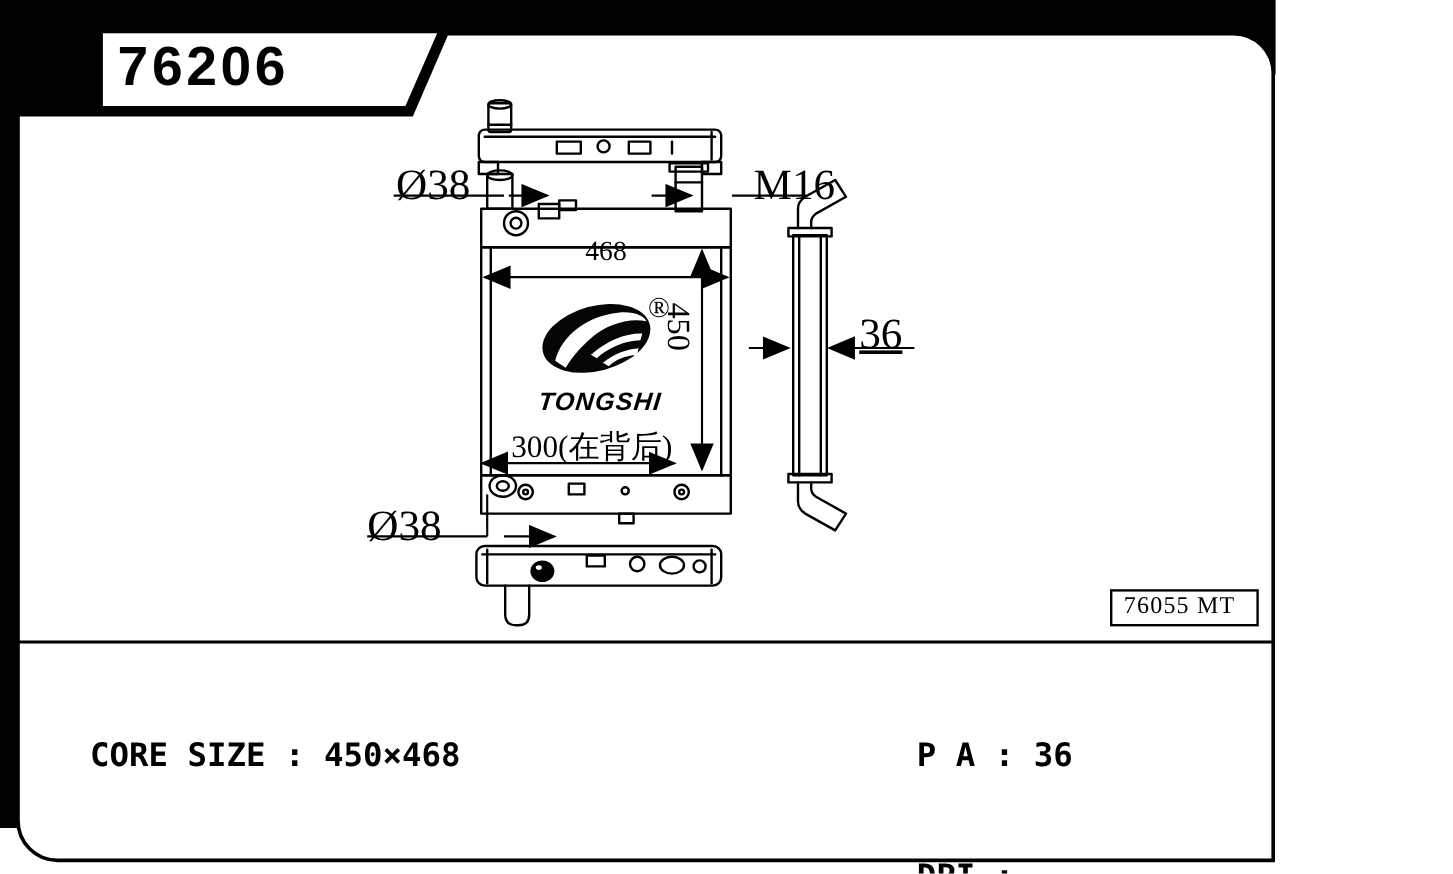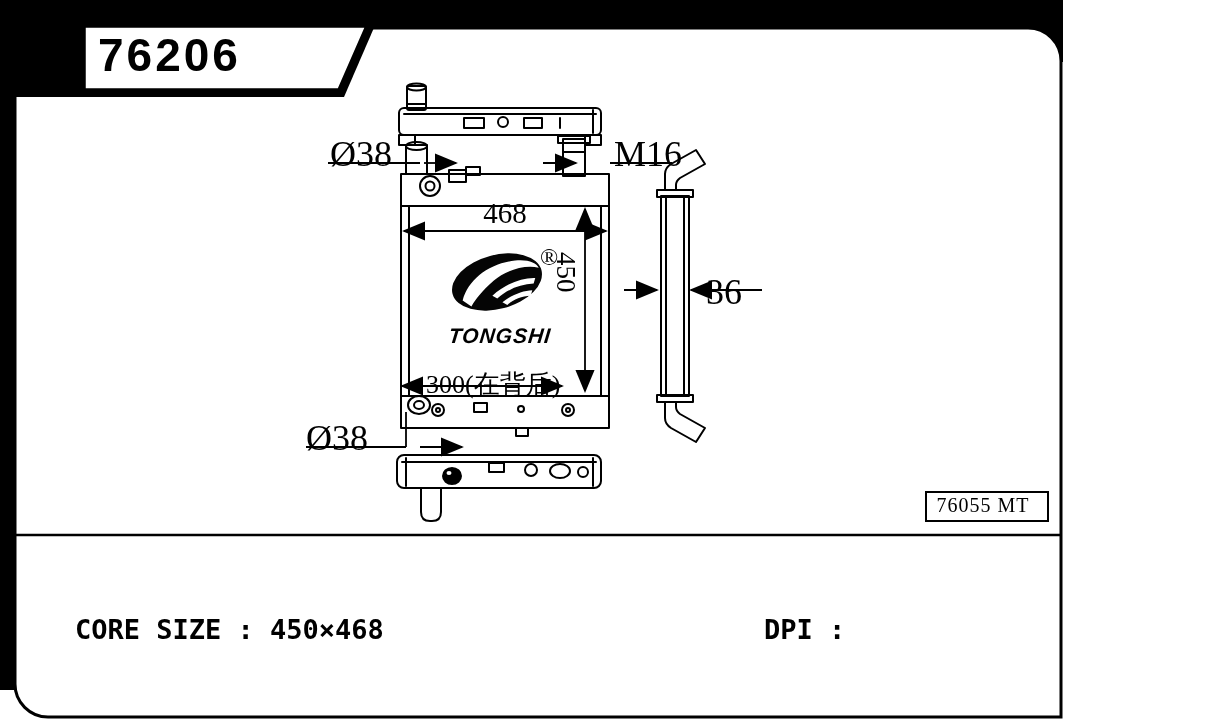--- a/index.html
+++ b/index.html
@@ -13,26 +13,26 @@
   .part-number{
     left:98px;top:28px;
     font-family:"Liberation Sans",sans-serif;
     font-weight:900;font-size:46px;letter-spacing:3px;text-align:right;
   }
   .dim{
     font-family:"Liberation Serif","DejaVu Serif",serif;
     font-size:36px;
   }
   .dim-top-inlet{left:330px;top:133px;}
-  .dim-filler{left:614px;top:133px;}
-  .dim-core-width{left:470px;top:197px;width:70px;text-align:center;font-size:29px;font-family:Liberation Serif, serif;}
+  .dim-filler{left:628px;top:133px;}
+  .dim-core-width{left:470px;top:197px;width:70px;text-align:center;font-size:23px;font-family:Liberation Serif, serif;}
   .dim-core-height{left:581px;top:252px;transform:rotate(90deg);transform-origin:top left;font-size:27px;}
-  .dim-rear{left:426px;top:367px;font-size:26px;}
+  .dim-rear{left:426px;top:355px;font-size:26px;}
   .dim-bottom-outlet{left:306px;top:417px;}
-  .dim-thickness{left:706px;top:271px;width:56px;text-align:left;}
+  .dim-thickness{left:706px;top:257px;width:56px;text-align:center;text-decoration:underline;}
   .ref-code{
     left:926px;top:494px;width:114px;text-align:center;
     font-family:"Liberation Serif","DejaVu Serif",serif;
     font-size:20px;letter-spacing:1px;
   }
   .brand{
     left:437px;top:324px;width:126px;text-align:center;
     font-family:"Liberation Sans",sans-serif;
     font-style:italic;font-weight:900;font-size:21px;letter-spacing:1px;
     transform:skewX(-6deg);
@@ -179,16 +179,17 @@
 
 <div class="txt ref-code">76055 MT</div>
 
 <div class="spec-col spec-left">
   <div>CORE SIZE : 450×468</div>
   
   
 </div>
 
 <div class="spec-col spec-right">
+  <div>P A : 36</div>
   <div>DPI :</div>
   
   
 </div>
 
 </body></html>

